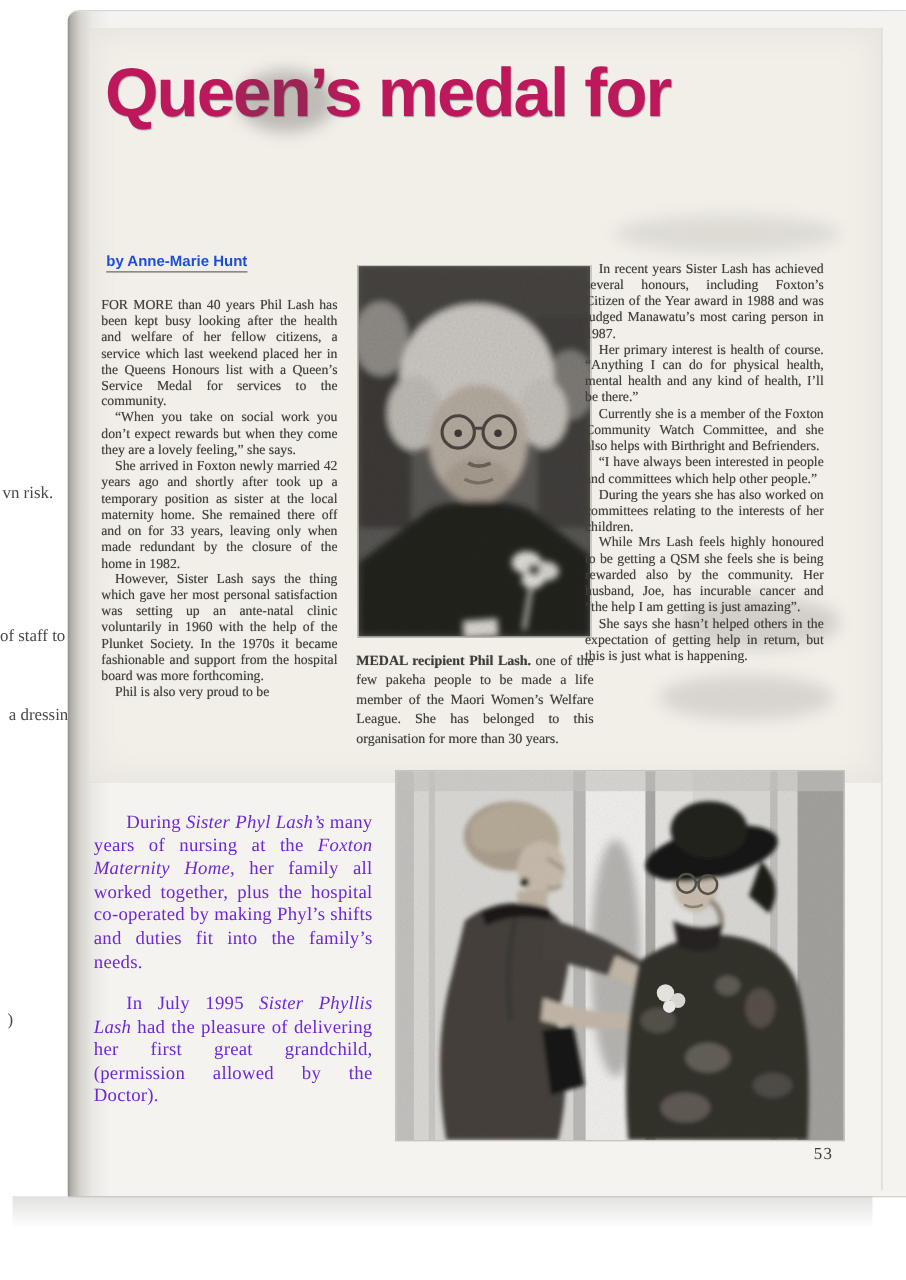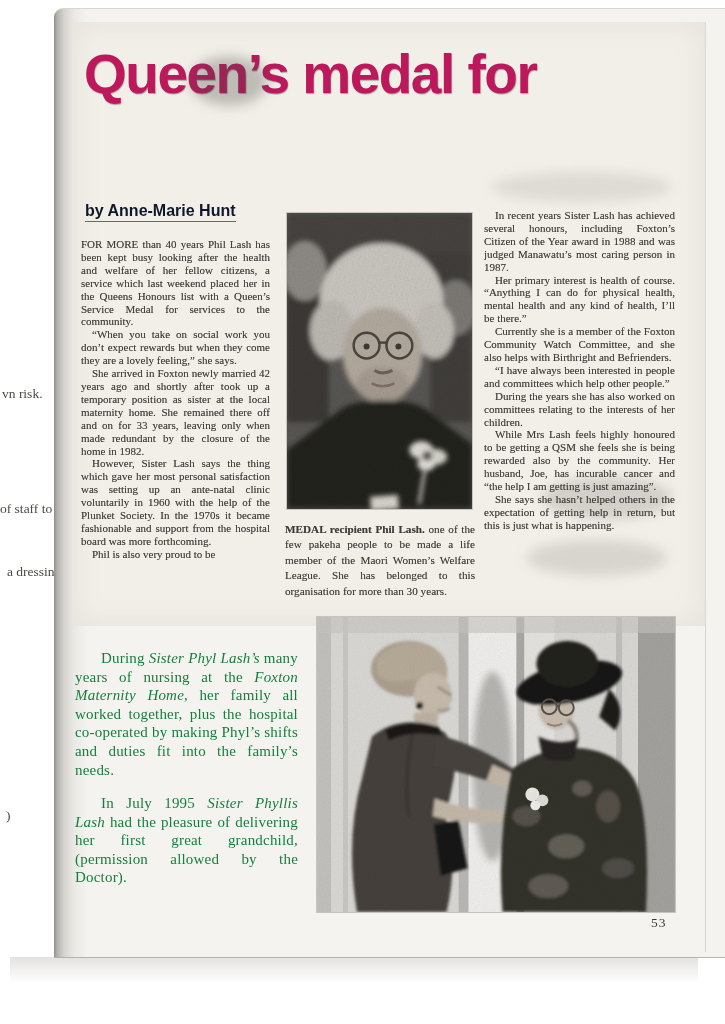--- a/index.html
+++ b/index.html
@@ -26,40 +26,40 @@
   .headline{position:absolute;left:12px;top:18px;width:610px;
     font-family:"Liberation Sans",sans-serif;font-weight:bold;font-size:55px;line-height:68px;
     letter-spacing:-1.5px;color:#be185d;text-shadow:0.6px 0.6px 0.9px rgba(70,70,70,0.45);}
   .smudge{position:absolute;border-radius:50%;filter:blur(6px);pointer-events:none;}
   .sm1{left:118px;top:34px;width:78px;height:50px;background:rgba(72,70,66,0.30);}
   .sm2{left:420px;top:150px;width:180px;height:30px;background:rgba(120,116,110,0.16);}
   .sm3{left:470px;top:455px;width:130px;height:42px;background:rgba(98,95,90,0.22);}
   .sm4{left:455px;top:518px;width:140px;height:36px;background:rgba(98,95,90,0.18);}
 
   .byline{position:absolute;left:13px;top:180px;font-family:"Liberation Sans",sans-serif;
-    font-weight:bold;font-size:16px;color:#0f172a;border-bottom:1.5px solid #6b6966;padding-bottom:1px;}
+    font-weight:bold;font-size:12px;color:#1d4ed8;border-bottom:1.5px solid #6b6966;padding-bottom:1px;}
 
   .np{position:absolute;overflow:hidden;}
   .col1{left:9px;top:216px;width:189px;height:390px;}
-  .col3{left:412px;top:187px;width:191px;height:420px;}
+  .col3{left:396px;top:187px;width:191px;height:420px;}
   .np p{margin:0;font-size:11px;line-height:12.9px;text-align:justify;text-indent:11px;
     color:var(--ink,#413f3c);text-shadow:0 0 0.6px rgba(60,58,55,0.55);}
   .np p.noindent{text-indent:0;}
 
   .photo1{position:absolute;left:214px;top:190px;width:187px;height:298px;
     border:1px solid #c9c5bf;box-sizing:border-box;background:#585653;}
   .photo1 svg,.photo2 svg{display:block;width:100%;height:100%;}
 
   .caption{position:absolute;left:213px;top:500px;width:190px;margin:0;
     font-size:11.2px;line-height:15.4px;text-align:justify;color:#3f3d3a;
     text-shadow:0 0 0.6px rgba(60,58,55,0.5);}
   .cap-lead{font-weight:bold;}
 
   .typed{position:absolute;width:223px;margin:0;font-size:15px;line-height:18.6px;
-    text-align:justify;text-indent:26px;color:#15803d;letter-spacing:0.2px;}
+    text-align:justify;text-indent:26px;color:#6d28d9;letter-spacing:0.2px;}
   .typed1{left:75px;top:649px;} .typed2{left:75px;top:794px;}
   .typed i{font-style:italic;}
 
   .photo2{position:absolute;left:316px;top:616px;width:360px;height:297px;
     border:1px solid #c6c3bd;box-sizing:border-box;background:#d9d8d5;}
 
   .page-number{position:absolute;left:651px;top:915px;font-size:13.5px;color:#3a3936;letter-spacing:1px;}
 </style>
 </head>
 <body>

